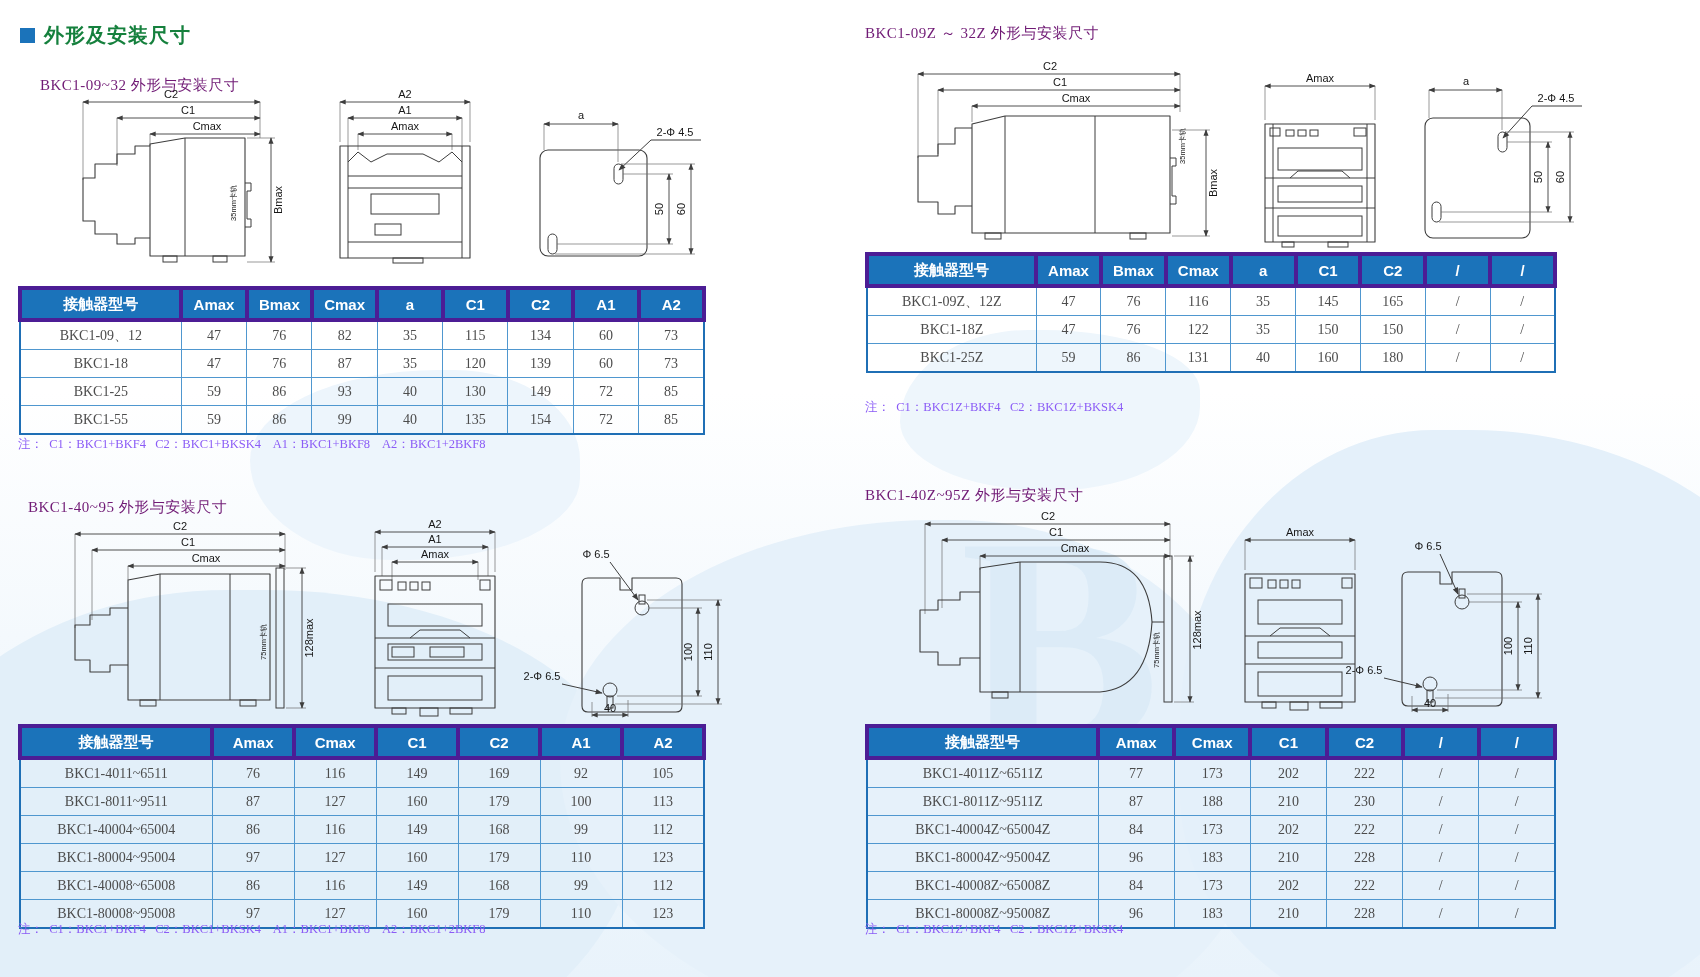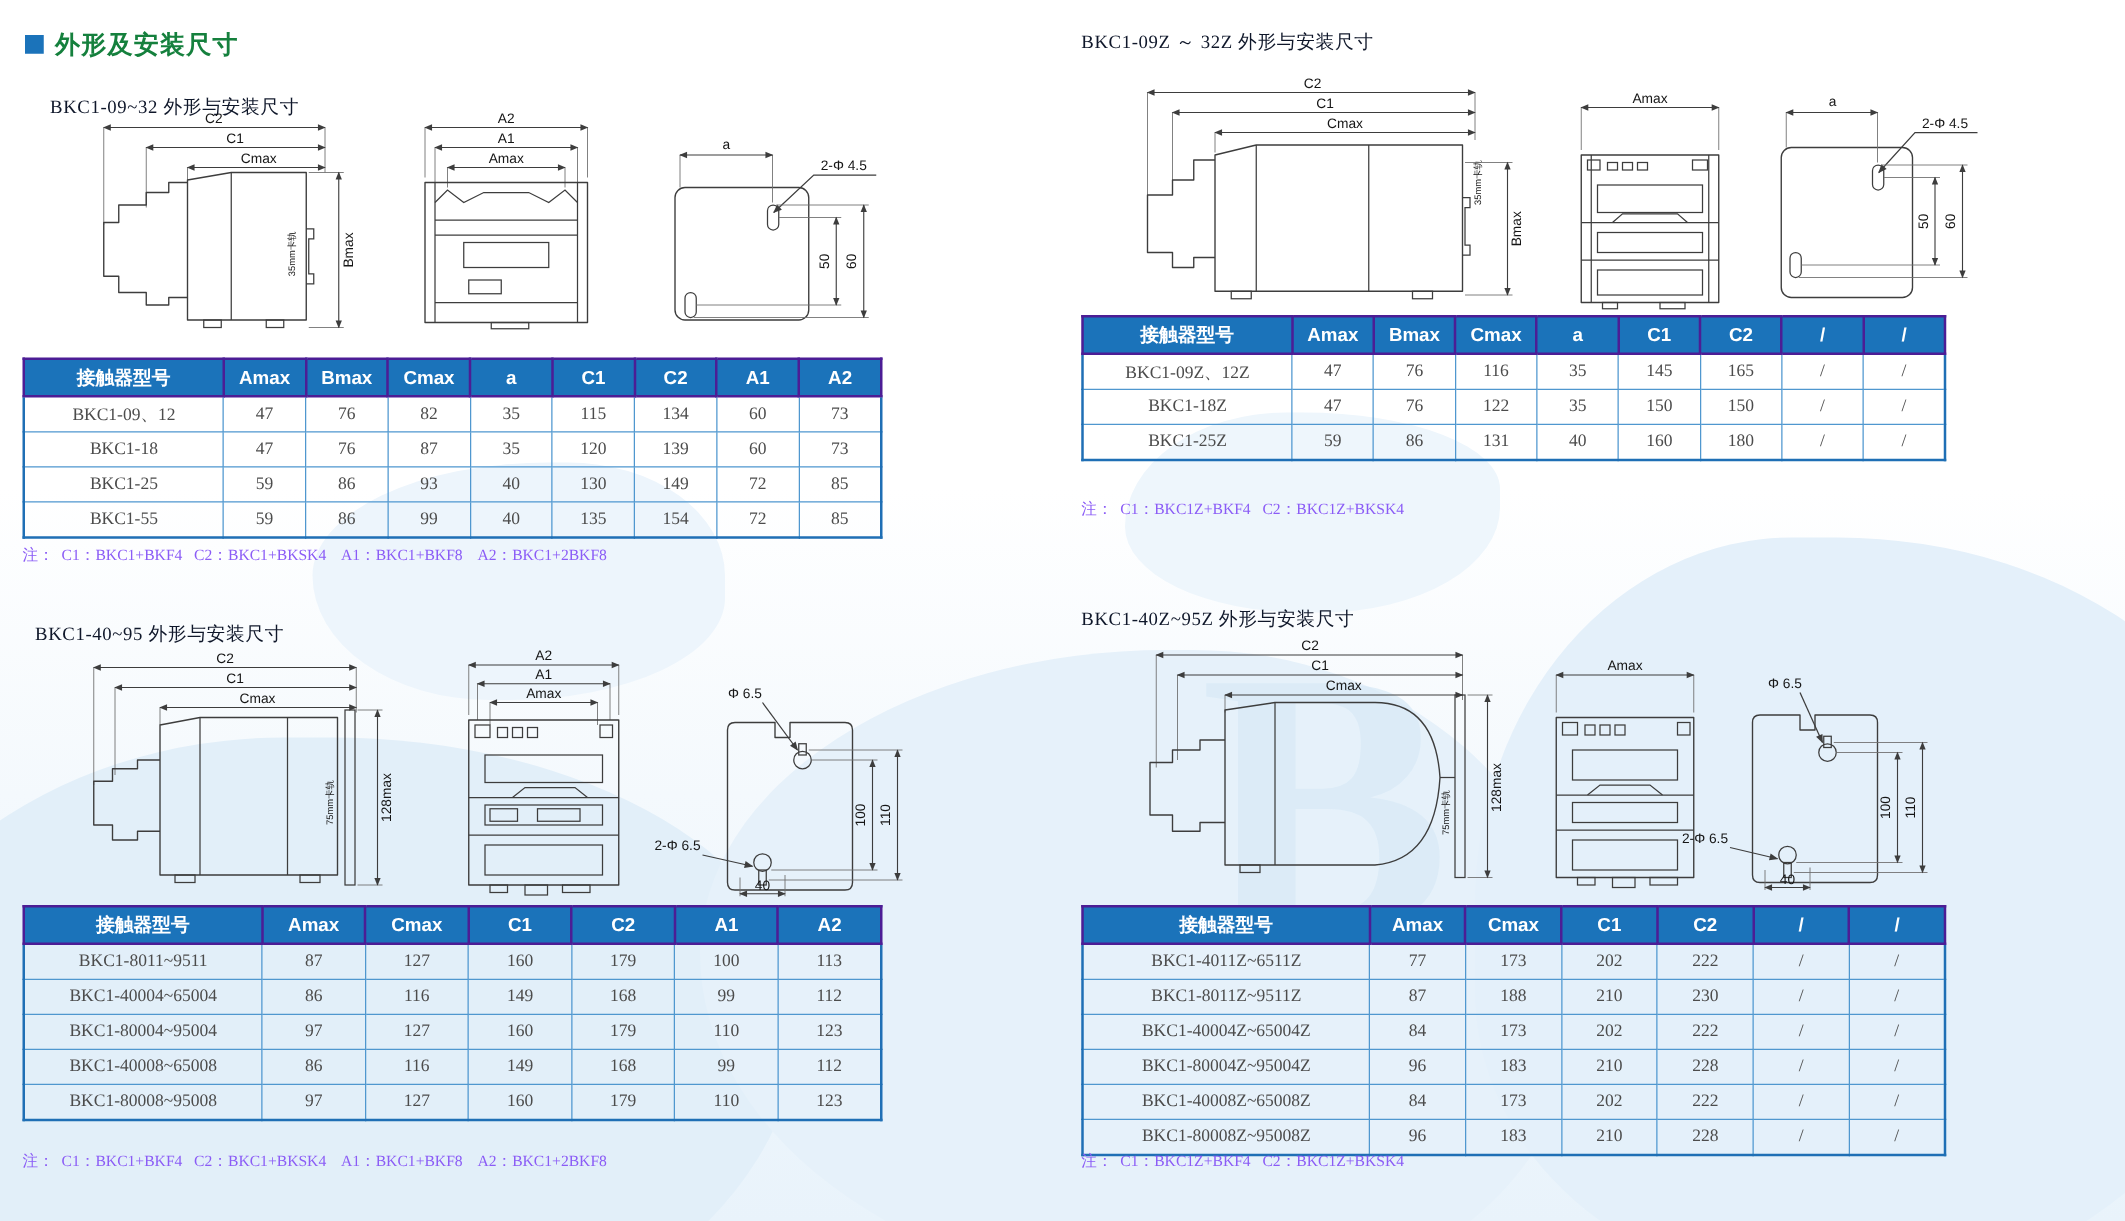--- a/index.html
+++ b/index.html
@@ -13,26 +13,26 @@
   .b2{left:560px;top:520px;width:700px;height:520px;border-radius:55% 45% 40% 60%/48% 52% 45% 55%;background:#e6f1fa;}
   .b3{left:1180px;top:430px;width:640px;height:600px;border-radius:42% 58% 55% 45%/52% 48% 58% 42%;background:#e4f0fa;}
   .b4{left:250px;top:370px;width:330px;height:190px;border-radius:60% 40% 55% 45%/50% 50% 45% 55%;background:#edf5fc;}
   .b5{left:900px;top:330px;width:300px;height:160px;border-radius:45% 55% 50% 50%/60% 40% 55% 45%;background:#eef6fc;}
   .wmB{position:absolute;left:960px;top:470px;font:bold 300px "Liberation Serif",serif;color:#d9eaf7;opacity:.75;}
   
   .content{position:absolute;inset:0;z-index:1;}
   .title-block{position:absolute;left:20px;top:22px;display:flex;align-items:center;gap:9px;}
   .title-sq{width:15px;height:15px;background:#1b73ba;}
   .page-title{font:bold 20px "Liberation Sans",sans-serif;color:#15803d;letter-spacing:1px;}
-  .subtitle{position:absolute;font:15px "Liberation Serif",serif;color:#0f172a;letter-spacing:.5px;text-align:right;}
+  .subtitle{position:absolute;font:15px "Liberation Serif",serif;color:#701a75;letter-spacing:.5px;text-align:right;}
   .note{position:absolute;font:12.5px "Liberation Serif",serif;color:#8b5cf6;white-space:pre;}
   .tblwrap{position:absolute;}
   table{border-collapse:collapse;table-layout:fixed;width:100%;border:2px solid #1f6fb5;background:transparent;}
   th{background:#1b73ba;color:#fff;font:bold 15px "Liberation Sans",sans-serif;height:28px;
-     border:2px solid #4c1d95;padding:0;text-align:center;}
+     border:4px solid #4c1d95;padding:0;text-align:center;}
   td{font:14px "Liberation Serif",serif;color:#4c4c4c;text-align:center;height:27px;
      border:1px solid #4f97cf;padding:0;background:transparent;}
   .t1 th:first-child,.t1 td:first-child{width:23%;}
   .t2 th:first-child,.t2 td:first-child{width:24%;}
   .t3 th:first-child,.t3 td:first-child{width:27.5%;}
   .t4 th:first-child,.t4 td:first-child{width:33%;}
   svg{position:absolute;overflow:visible;}
   .out{fill:none;stroke:#3d3d3d;stroke-width:1.1;stroke-linejoin:round;}
   .fil{fill:none;stroke:#3d3d3d;stroke-width:1;}
   .ext{stroke:#6f6f6f;stroke-width:.7;}
@@ -416,20 +416,29 @@
             <th>Amax</th>
             <th>Cmax</th>
             <th>C1</th>
             <th>C2</th>
             <th>A1</th>
             <th>A2</th>
           </tr>
         </thead>
         <tbody>
           <tr>
+            <td>BKC1-4011~6511</td>
+            <td>76</td>
+            <td>116</td>
+            <td>149</td>
+            <td>169</td>
+            <td>92</td>
+            <td>105</td>
+          </tr>
+          <tr>
             <td>BKC1-8011~9511</td>
             <td>87</td>
             <td>127</td>
             <td>160</td>
             <td>179</td>
             <td>100</td>
             <td>113</td>
           </tr>
           <tr>
             <td>BKC1-40004~65004</td>

